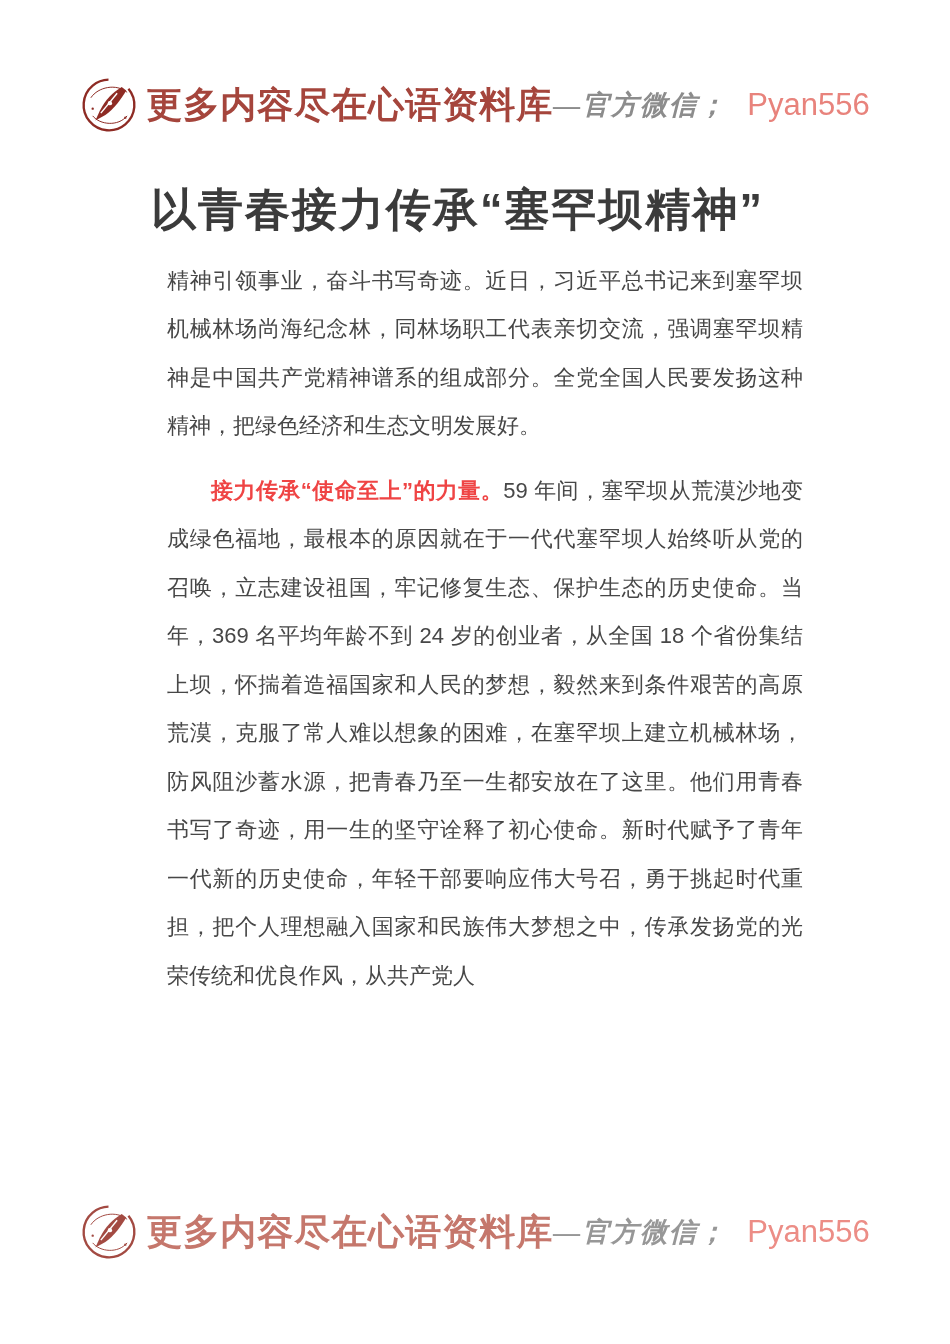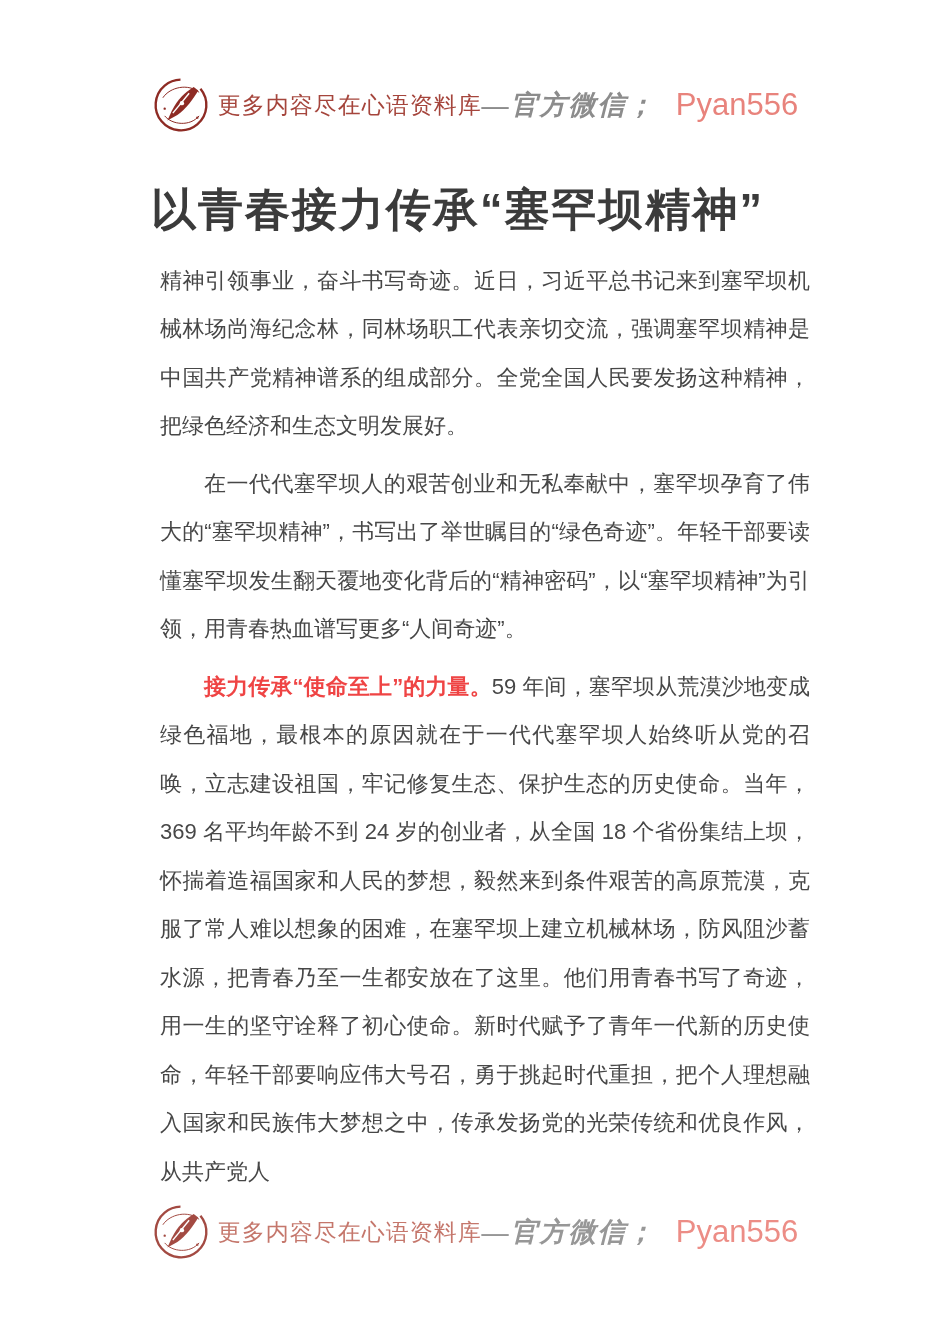--- a/index.html
+++ b/index.html
@@ -17,21 +17,21 @@
     position: absolute; left: 0; right: 0;
     display: flex; align-items: center; justify-content: center;
     white-space: nowrap;
   }
   .watermark.header { top: 76px; }
   .watermark.footer { top: 1203px; }
   .logo { width: 58px; height: 58px; color: #8e2b24; margin-right: 8px; flex: 0 0 auto; }
   .logo svg { width: 100%; height: 100%; display: block; }
   .brand-text {
     font-family: "Liberation Serif", serif;
-    font-weight: 400; font-size: 23px; letter-spacing: 1px;
+    font-weight: 700; font-size: 36px; letter-spacing: 1px;
     color: #a5453c;
   }
   .dash, .channel-label {
     font-family: "Liberation Serif", serif;
     font-style: italic; font-weight: 600;
     font-size: 27px; color: #8c8c8c; letter-spacing: 2px;
   }
   .channel-value {
     font-size: 31px; color: #e8837c; margin-left: 20px;
     font-family: "Liberation Sans", sans-serif;
@@ -47,21 +47,21 @@
   .title {
     margin: 0 0 16px 0;
     font-size: 45px; line-height: 1.35; font-weight: 800;
     letter-spacing: 2px; color: #3b3b3b;
     font-family: "Liberation Sans", sans-serif;
   }
   .body-text {
     font-size: 22px; line-height: 48.5px;
     color: #474747; text-align: justify;
   }
-  .body-text p { margin: 9px; }
+  .body-text p { margin: 16px; }
   .body-text p.indent { text-indent: 2em; }
   .body-text b { font-weight: 700; color: #ef4444; }
 </style>
 </head>
 <body>
 
 <div class="page">
 
   <div class="watermark header">
     <span class="logo">
@@ -79,21 +79,20 @@
     <span class="brand-text">更多内容尽在心语资料库</span>
     <span class="dash">—</span>
     <span class="channel-label">官方微信；</span>
     <span class="channel-value">Pyan556</span>
   </div>
 
   <div class="content">
     <h1 class="title">以青春接力传承“塞罕坝精神”</h1>
     <div class="body-text" id="article-body">
         <p class="">精神引领事业，奋斗书写奇迹。近日，习近平总书记来到塞罕坝机械林场尚海纪念林，同林场职工代表亲切交流，强调塞罕坝精神是中国共产党精神谱系的组成部分。全党全国人民要发扬这种精神，把绿色经济和生态文明发展好。</p>
-        <p class="indent">在一代代塞罕坝人的艰苦创业和无私奉献中，塞罕坝孕育了伟大的“塞罕坝精神”，书写出了举世瞩目的“绿色奇迹”。年轻干部要读懂塞罕坝发生翻天覆地变化背后的“精神密码”，以“塞罕坝精神”为引领，用青春热血谱写更多“人间奇迹”。</p>
         <p class="indent"><b>接力传承“使命至上”的力量。</b>59 年间，塞罕坝从荒漠沙地变成绿色福地，最根本的原因就在于一代代塞罕坝人始终听从党的召唤，立志建设祖国，牢记修复生态、保护生态的历史使命。当年，369 名平均年龄不到 24 岁的创业者，从全国 18 个省份集结上坝，怀揣着造福国家和人民的梦想，毅然来到条件艰苦的高原荒漠，克服了常人难以想象的困难，在塞罕坝上建立机械林场，防风阻沙蓄水源，把青春乃至一生都安放在了这里。他们用青春书写了奇迹，用一生的坚守诠释了初心使命。新时代赋予了青年一代新的历史使命，年轻干部要响应伟大号召，勇于挑起时代重担，把个人理想融入国家和民族伟大梦想之中，传承发扬党的光荣传统和优良作风，从共产党人</p>
       </div>
   </div>
 
   <div class="watermark footer">
     <span class="logo">
       <svg viewBox="0 0 64 64" aria-hidden="true">
         <circle cx="32" cy="32" r="28" fill="none" stroke="currentColor" stroke-width="2.6" stroke-dasharray="150 26" transform="rotate(-40 32 32)"></circle>
         <path d="M12 24 C20 12 40 8 52 18" fill="none" stroke="currentColor" stroke-width="1.1"></path>
         <path d="M14 44 C22 54 42 56 52 44" fill="none" stroke="currentColor" stroke-width="1.1"></path>

